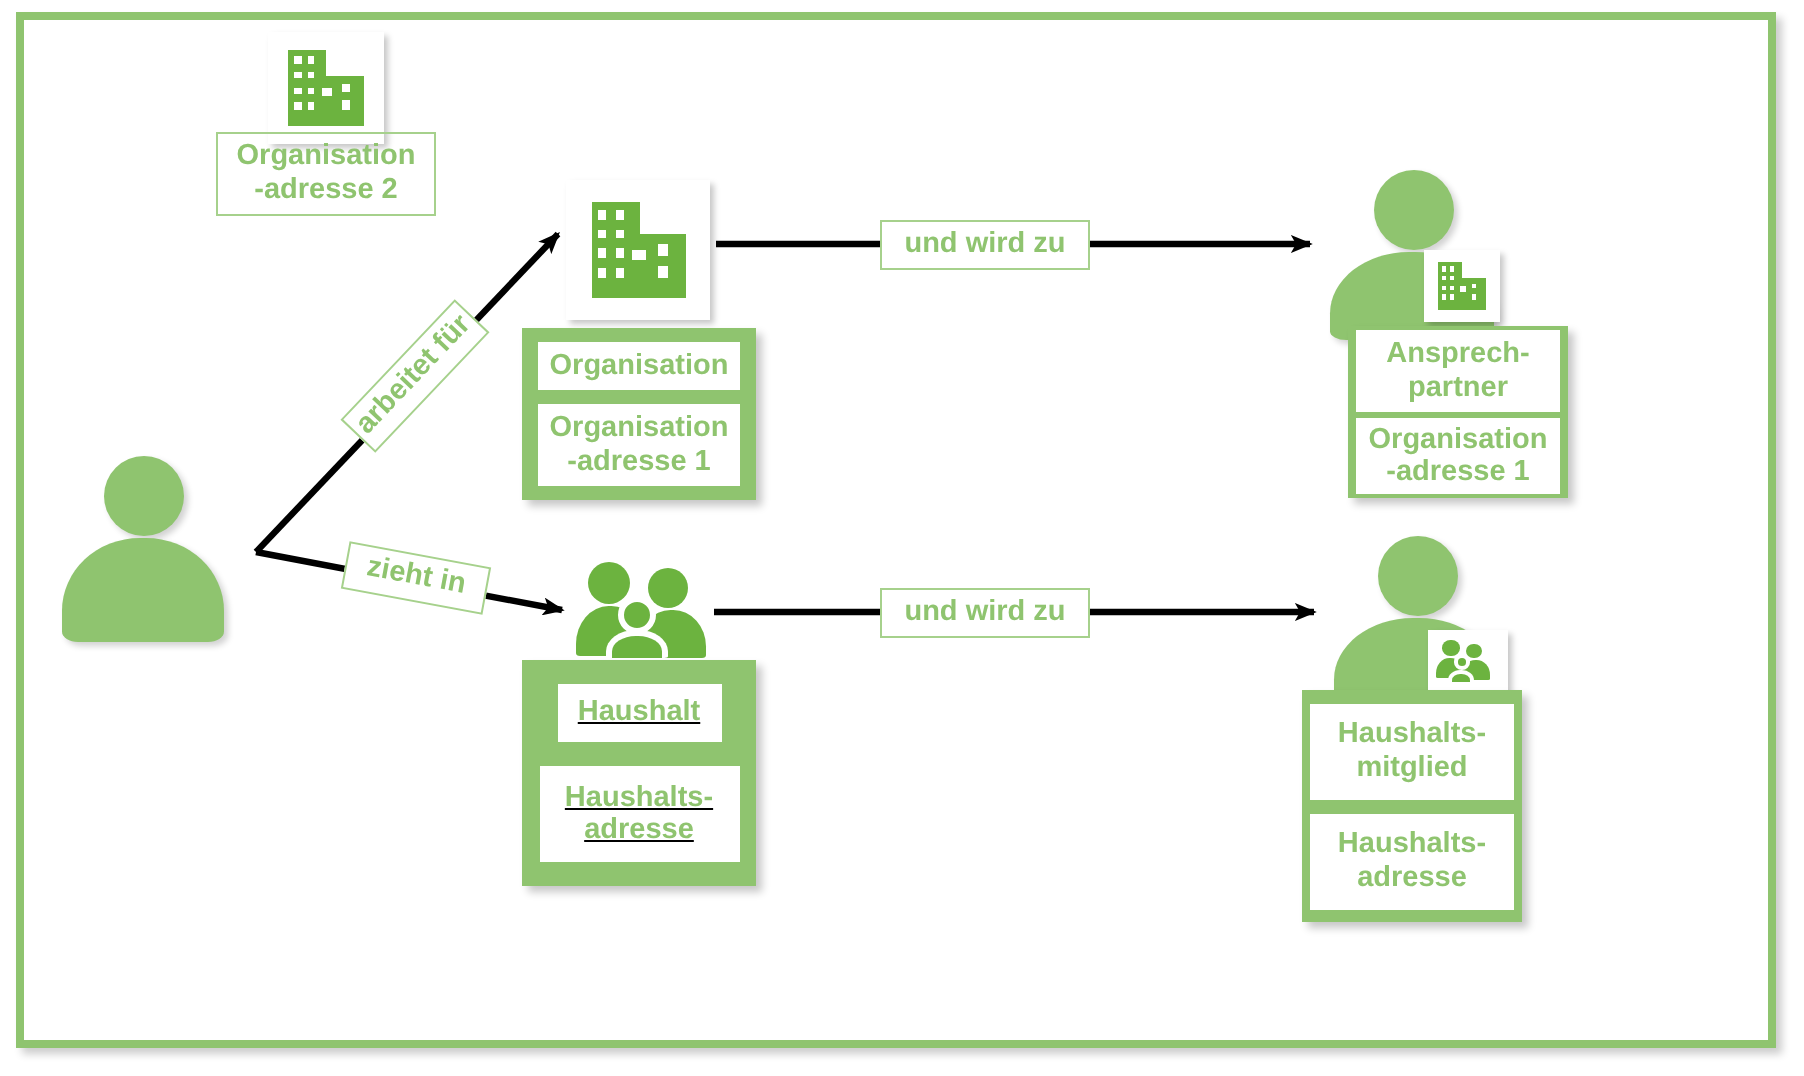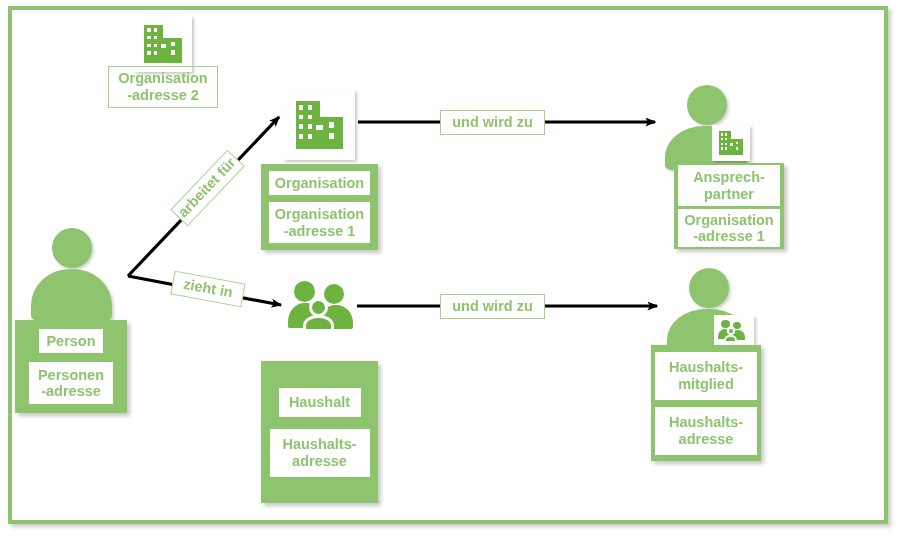--- a/index.html
+++ b/index.html
@@ -172,25 +172,20 @@
       <div class="w" style="left:67%;top:64%;width:8%;height:10%"></div>
     </div>
   </div>
   <div class="plain-label" style="left:108px;top:66px;width:110px;height:42px;font-size:14.5px;">Organisation
 -adresse 2</div>
 
   <div class="person" style="left:28px;top:228px;width:86px;height:96px;">
     <div class="head" style="left:24px;top:0px;width:40px;height:40px;"></div>
     <div class="body" style="left:3px;top:41px;width:81px;height:52px;"></div>
   </div>
-  <div class="card" style="left:15px;top:320px;width:112px;height:93px;">
-    <div class="chip" style="width:64px;height:24px;font-size:14.5px;margin-bottom:9px;">Person</div>
-    <div class="chip" style="width:84px;height:42px;font-size:14.5px;">Personen
--adresse</div>
-  </div>
 
   <div class="edge-label" style="left:166px;top:176px;width:83px;height:24px;font-size:14.5px;transform:rotate(-46.5deg);">arbeitet für</div>
 
   <div class="edge-label" style="left:172px;top:277px;width:72px;height:24px;font-size:14.5px;transform:rotate(10.5deg);">zieht in</div>
 
   <div class="icon-tile" style="left:283px;top:90px;width:72px;height:70px;padding:6px;">
     <div class="bldg">
       <div class="tower"></div>
       <div class="wing"></div>
       <div class="w" style="left:17%;top:16%;width:7%;height:8%"></div>
@@ -213,21 +208,21 @@
   </div>
 
   <div class="group" style="left:288px;top:281px;width:66px;height:48px;">
     <div class="gh" style="left:6px;top:0px;width:21px;height:21px;"></div>
     <div class="gb" style="left:0px;top:22px;width:34px;height:25px;"></div>
     <div class="gh" style="left:36px;top:3px;width:20px;height:20px;"></div>
     <div class="gb" style="left:31px;top:24px;width:34px;height:24px;"></div>
     <div class="ghw" style="left:21px;top:17px;width:19px;height:19px;"></div>
     <div class="gbw" style="left:15px;top:34px;width:31px;height:14px;"></div>
   </div>
-  <div class="card" style="left:261px;top:361px;width:117px;height:142px;">
+  <div class="card" style="left:261px;top:330px;width:117px;height:113px;text-decoration:underline;">
     <div class="chip" style="width:82px;height:29px;font-size:14.5px;margin-bottom:12px;">Haushalt</div>
     <div class="chip" style="width:100px;height:48px;font-size:14.5px;">Haushalts-
 adresse</div>
   </div>
 
   <div class="edge-label" style="left:440px;top:110px;width:105px;height:25px;font-size:14.5px;">und wird zu</div>
 
   <div class="edge-label" style="left:440px;top:294px;width:105px;height:25px;font-size:14.5px;">und wird zu</div>
 
   <div class="person" style="left:665px;top:85px;width:86px;height:86px;">

